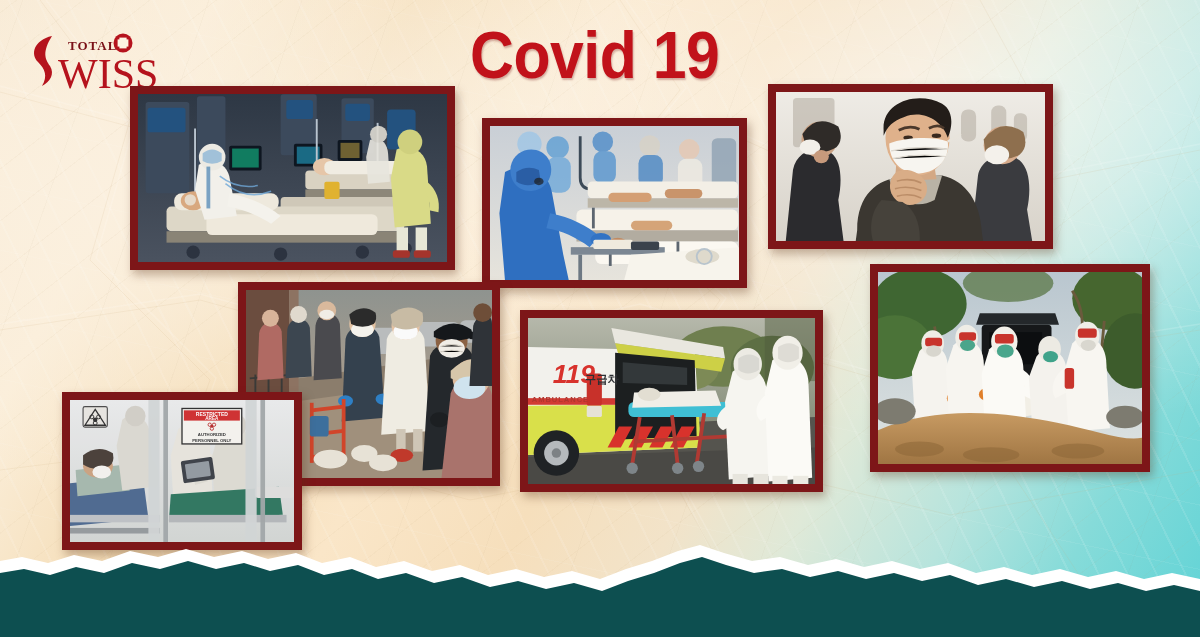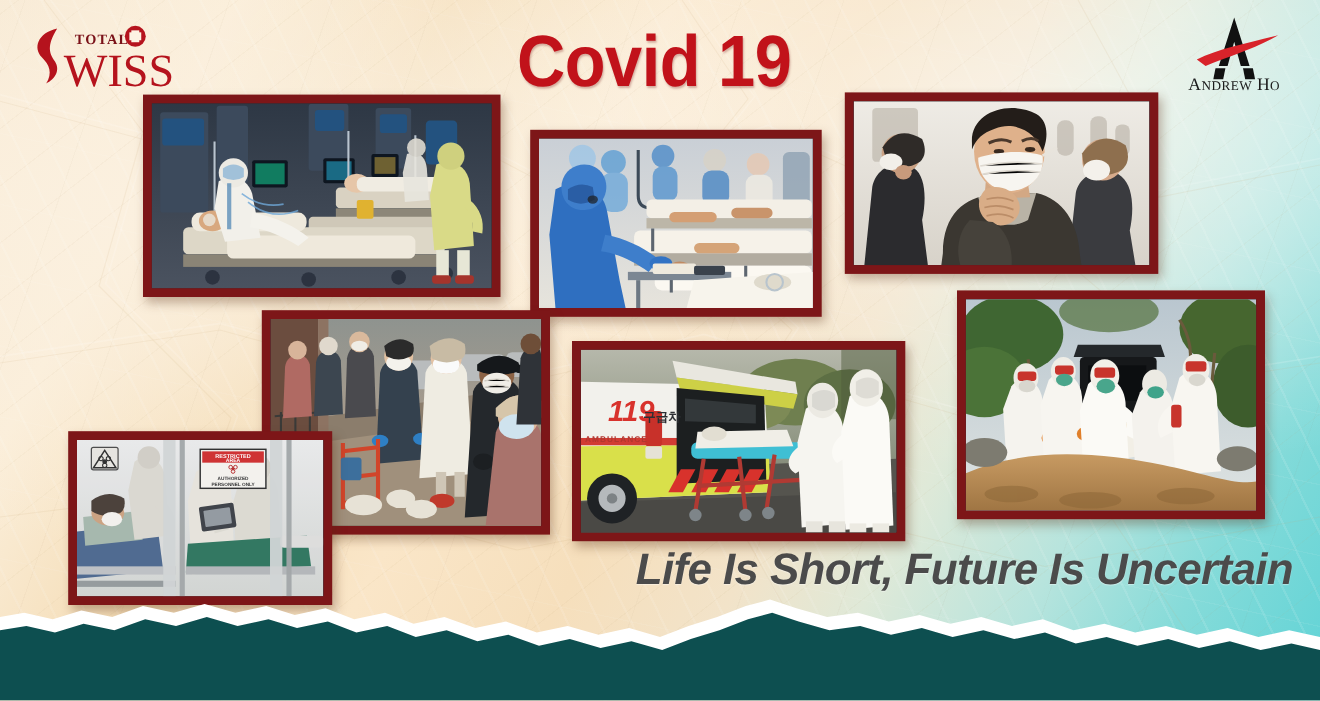--- a/index.html
+++ b/index.html
@@ -38,21 +38,21 @@
     background:
       repeating-linear-gradient(64deg, rgba(255,255,255,.22) 0 2px, rgba(0,0,0,0) 2px 26px),
       repeating-linear-gradient(-38deg, rgba(190,160,110,.10) 0 1px, rgba(0,0,0,0) 1px 41px),
       repeating-linear-gradient(12deg, rgba(255,255,255,.14) 0 1px, rgba(0,0,0,0) 1px 63px),
       repeating-linear-gradient(-71deg, rgba(160,130,90,.07) 0 1px, rgba(0,0,0,0) 1px 88px);
   }
   #paper-creases { position:absolute; inset:0; pointer-events:none; opacity:.45; }
 
   
   .logo { position:absolute; }
-  #logo-total-swiss { left:22px; top:18px; width:140px; height:66px;text-decoration:underline; }
+  #logo-total-swiss { left:22px; top:28px; width:140px; height:66px;text-decoration:underline; }
   #logo-andrew-ho  { right:18px; top:10px; width:120px; height:74px; }
 
   
   #page-title {
     position:absolute; left:470px; top:22px;
     font-size:66px; line-height:1;
     font-weight:bold;
     font-family:"Liberation Sans Narrow","Liberation Sans",sans-serif;
     letter-spacing:-.5px;
     color:#c1121a;
@@ -138,33 +138,23 @@
       <text x="46" y="22" font-family="Liberation Serif, serif" font-size="13" font-weight="bold" letter-spacing="1" fill="#7a1118">TOTAL</text>
 
       <circle cx="101" cy="15" r="9.5" fill="#b5131d"></circle>
       <rect x="97.4" y="9.6" width="7.2" height="10.8" fill="#fdf3e3"></rect>
       <rect x="95.6" y="11.4" width="10.8" height="7.2" fill="#fdf3e3"></rect>
 
       <text x="36" y="60" font-family="Liberation Serif, serif" font-size="42" fill="#b5131d">WISS</text>
     </svg>
   </div>
 
-  <div class="logo" id="logo-andrew-ho">
-    <svg viewBox="0 0 120 74">
-      <path d="M60,6 L74,50 L66,50 L60,28 L54,50 L46,50 Z" fill="#111"></path>
-      <path d="M26,44 C46,34 78,28 100,22 C80,34 52,42 34,50 Z" fill="#d8232a"></path>
-      <path d="M43,52 L52,52 L50,62 L41,62 Z" fill="#111"></path>
-      <path d="M68,52 L77,52 L79,62 L70,62 Z" fill="#111"></path>
-      <text x="60" y="72" text-anchor="middle" font-family="Liberation Serif, serif" font-size="16" fill="#1b1b1b" letter-spacing=".4">A<tspan font-size="12">NDREW</tspan> H<tspan font-size="12">O</tspan></text>
-    </svg>
-  </div>
 
   <div id="page-title">Covid 19</div>
 
-  <div id="tagline">Life Is Short, Future Is Uncertain</div>
 
   <div class="photo-frame" id="frame-icu">
     <div class="photo">
       <svg viewBox="0 0 325 184" preserveAspectRatio="xMidYMid slice">
         <defs>
           <linearGradient id="icuBg" x1="0" y1="0" x2="0" y2="1">
             <stop offset="0" stop-color="#2d3744"></stop>
               <stop offset="1" stop-color="#4b5360"></stop>
           </linearGradient>
         </defs>

